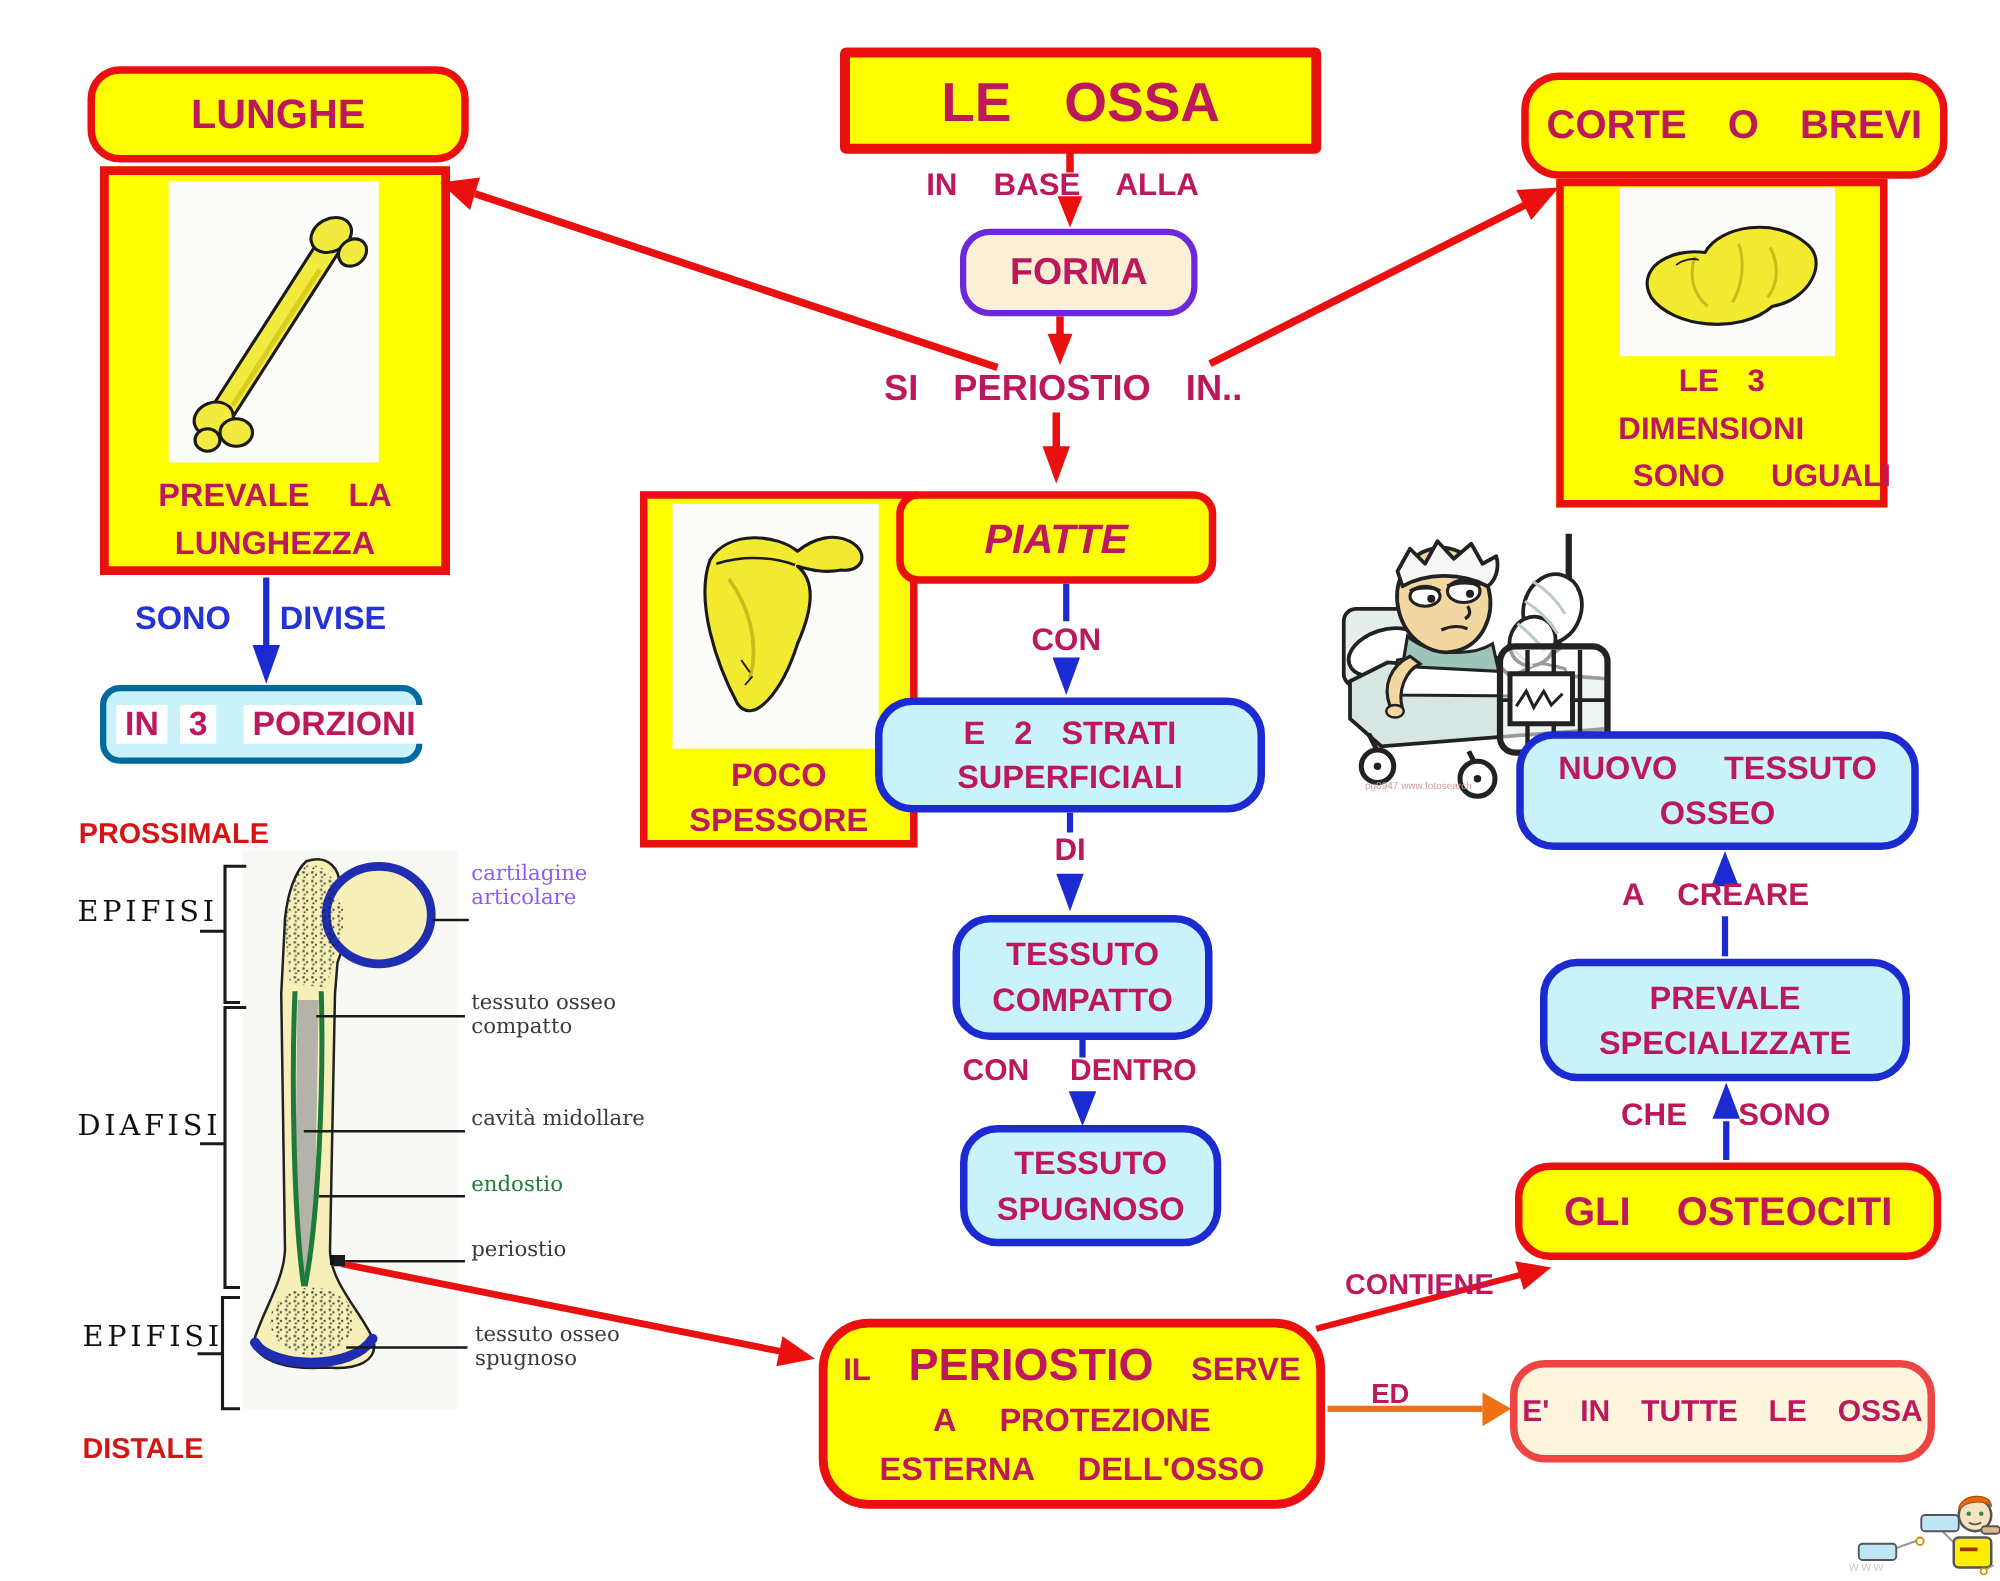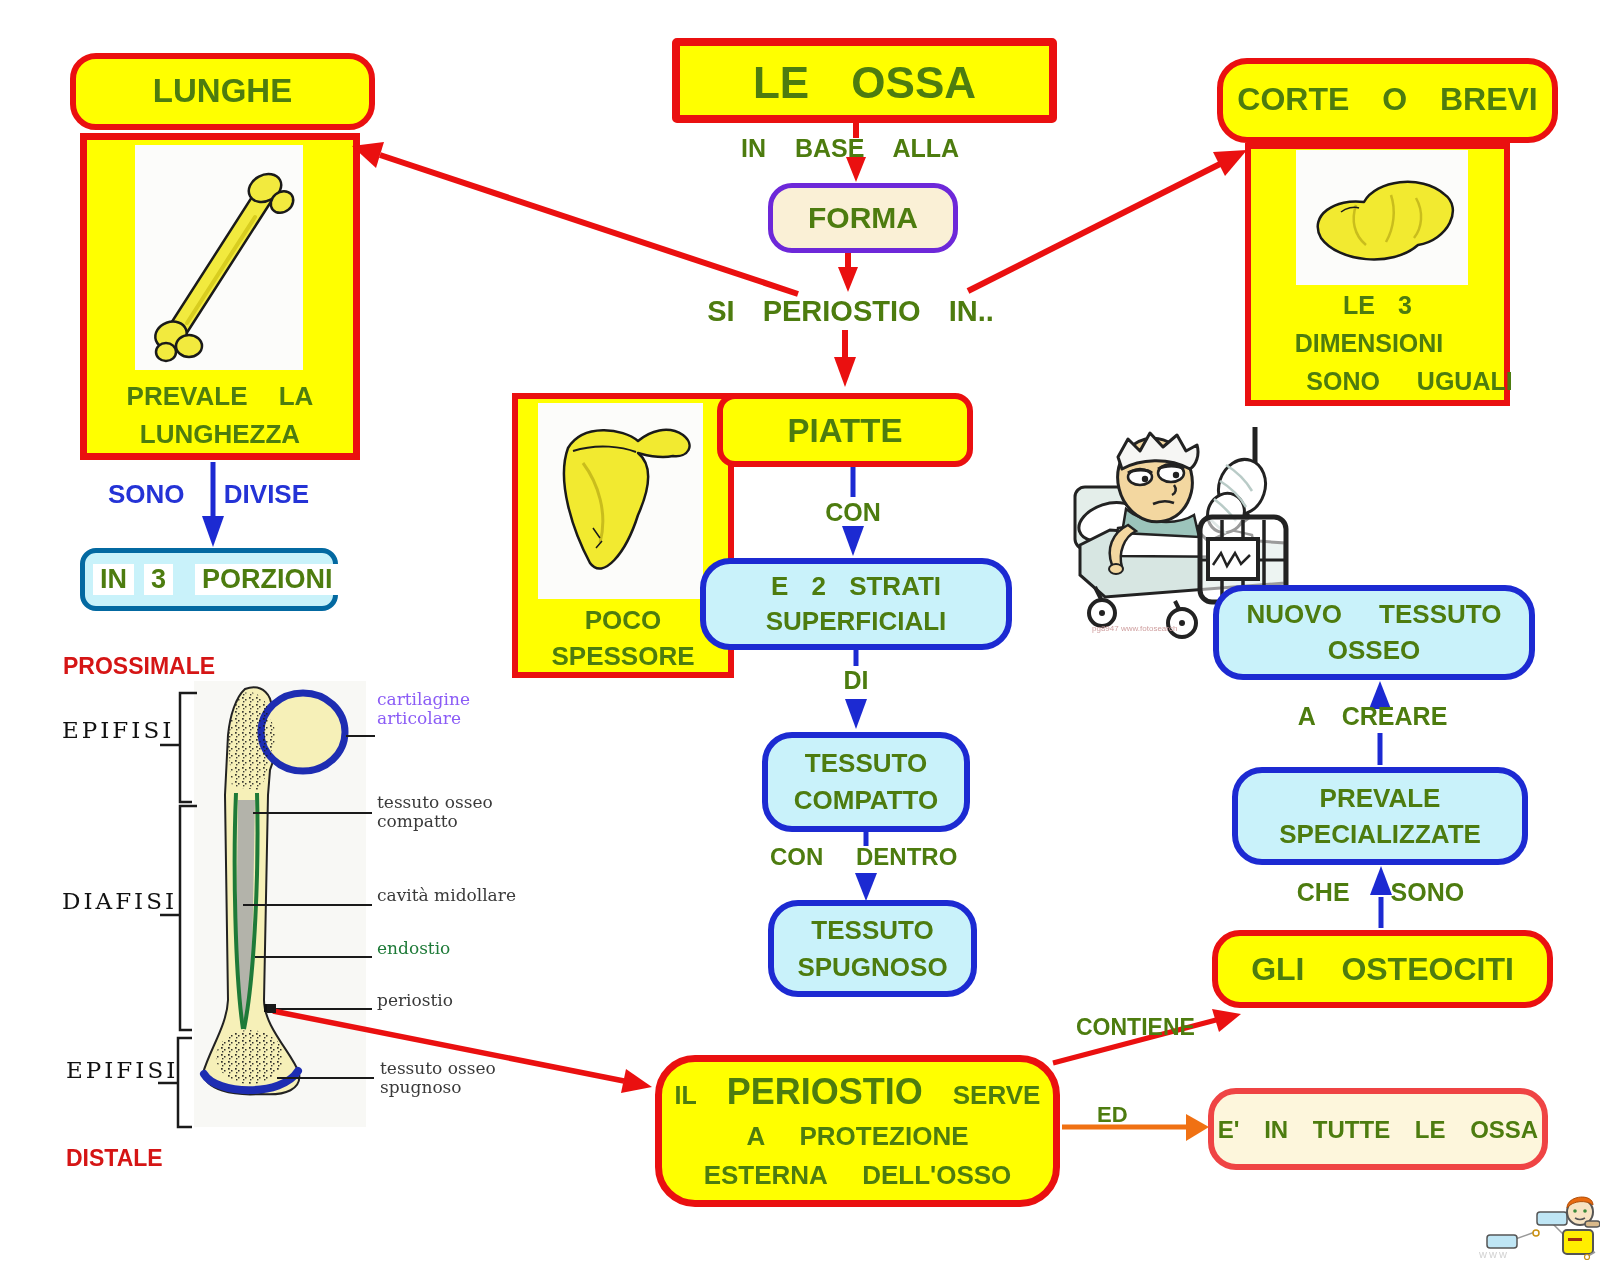--- a/index.html
+++ b/index.html
@@ -1,20 +1,20 @@
 <!DOCTYPE html>
 <html><head>
 <meta charset="utf-8">
 <style>
   html,body{margin:0;padding:0;background:#fff;}
   #canvas{position:relative;width:1600px;height:1265px;background:#ffffff;overflow:hidden;
           font-family:"Liberation Sans",sans-serif;}
   .abs{position:absolute;box-sizing:border-box;}
   .t{position:absolute;box-sizing:border-box;font-family:"Liberation Sans",sans-serif;
-     font-weight:bold;color:#4d7c0f;text-align:center;white-space:nowrap;}
+     font-weight:bold;color:#be185d;text-align:center;white-space:nowrap;}
   .yb{background:#ffff00;border:6px solid #ea1010;}
   .cb{background:#c9f2fa;border:6px solid #1c2ad2;border-radius:30px;}
   .flexc{display:flex;flex-direction:column;align-items:center;justify-content:center;}
   .imgbox{background:#fcfcfa;}
   .serif{font-family:"DejaVu Serif",serif;}
   .anat-lbl{position:absolute;font-family:"DejaVu Serif",serif;font-size:17px;line-height:19px;
             color:#3a3a3a;white-space:nowrap;}
   .redlbl{color:#d51515;}
   .bluetext{color:#2433d6;}
   svg{display:block;}
@@ -172,21 +172,21 @@
       <path d="M30,45 C45,20 85,25 100,38 C112,28 130,22 145,32 C158,42 150,55 135,53
                C120,56 108,52 100,50 C115,62 112,85 100,112 C88,150 65,178 52,160 C35,128 18,78 30,45 Z" fill="#f2ea30" stroke="#1a1a1a" stroke-width="2.5" stroke-linejoin="round"></path>
       <path d="M35,48 C60,40 85,44 98,49" fill="none" stroke="#1a1a1a" stroke-width="2"></path>
       <path d="M45,60 C60,80 70,110 62,140" fill="none" stroke="#c9bd1d" stroke-width="3"></path>
       <path d="M55,125 L62,135 M58,145 L64,138" fill="none" stroke="#1a1a1a" stroke-width="1.5"></path>
     </svg>
   </div>
   <div class="t z5" style="left:512px;top:605px;width:222px;font-size:26px;">POCO</div>
   <div class="t z5" style="left:512px;top:641px;width:222px;font-size:26px;">SPESSORE</div>
 
-  <div class="abs yb z3" style="left:717px;top:393px;width:256px;height:74px;border-radius:18px;">
+  <div class="abs yb z3" style="left:717px;top:393px;width:256px;height:74px;border-radius:18px;font-style:italic;">
     <div class="t" style="left:0;right:0;top:13px;font-size:33px;">PIATTE</div>
   </div>
   <div class="t z5" style="left:823px;top:498px;width:60px;font-size:25px;">CON</div>
   <div class="abs cb flexc z3" style="left:700px;top:558px;width:312px;height:92px;">
     <div class="t" style="position:static;font-size:26px;word-spacing:16px;">E 2 STRATI</div>
     <div class="t" style="position:static;font-size:26px;margin-top:4px;">SUPERFICIALI</div>
   </div>
   <div class="t z5" style="left:831px;top:666px;width:50px;font-size:25px;">DI</div>
   <div class="abs cb flexc z3" style="left:762px;top:732px;width:208px;height:100px;">
     <div class="t" style="position:static;font-size:26px;">TESSUTO</div>

